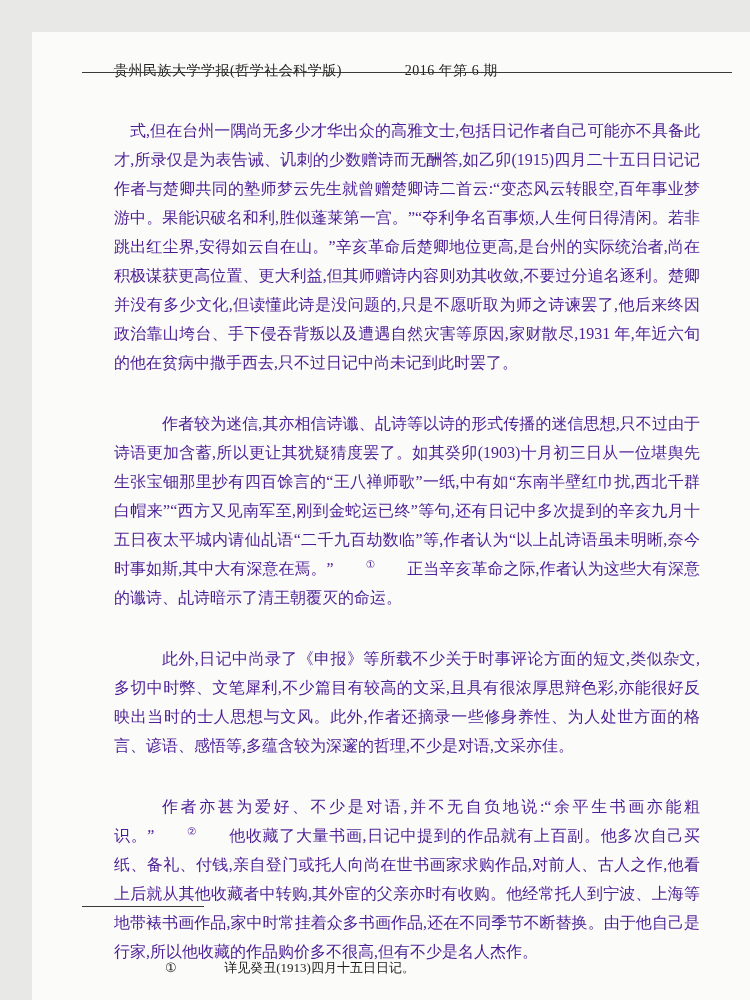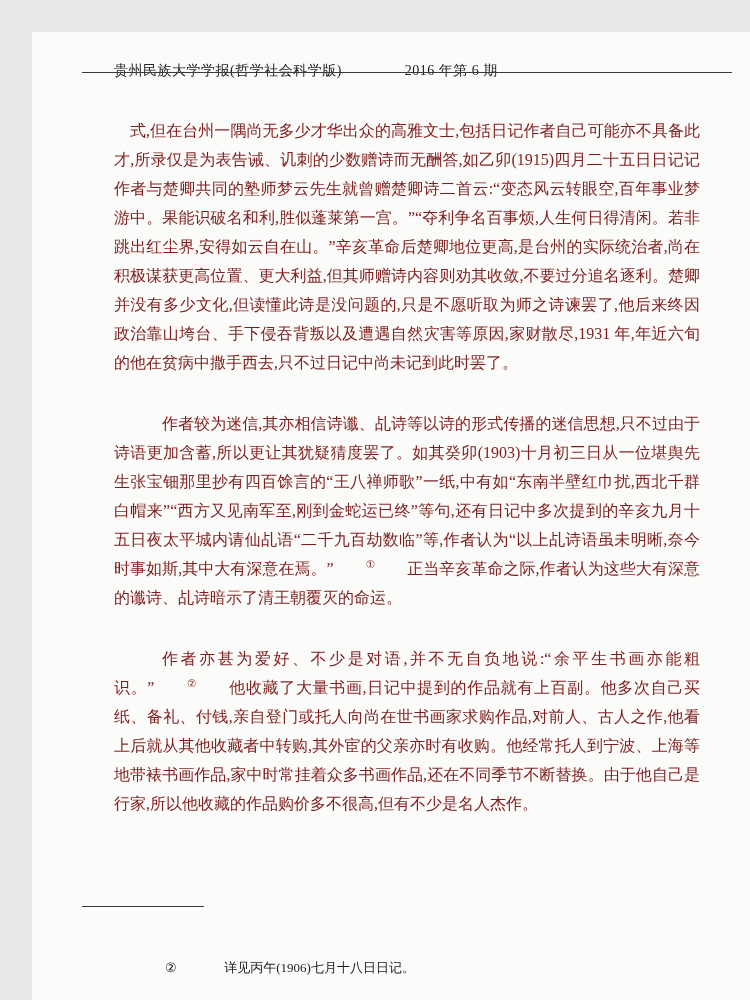--- a/index.html
+++ b/index.html
@@ -39,21 +39,21 @@
     top: 52px;
     left: 50px;
     width: 650px;
   }
   .para {
     font-size: 16px;
     line-height: 29px;
     text-align: justify;
     text-justify: inter-ideograph;
     text-indent: 2em;
-    color: #7f1d1d;
+    color: #4c1d95;
   }
   .para.no-indent { text-indent: 0; }
   .para sup {
     font-size: 10.5px;
     line-height: 0;
     vertical-align: super;
   }
   .footnote-rule {
     position: absolute;
     top: 874px;
@@ -96,31 +96,37 @@
   <div class="body-text">
 
     <p class="para no-indent">
       <span>式,但在台州一隅尚无多少才华出众的高雅文士,包括日记作者自己可能亦不具备此才,所录仅是为表告诫、讥刺的少数赠诗而无酬答,如乙卯(1915)四月二十五日日记记作者与楚卿共同的塾师梦云先生就曾赠楚卿诗二首云:“变态风云转眼空,百年事业梦游中。果能识破名和利,胜似蓬莱第一宫。”“夺利争名百事烦,人生何日得清闲。若非跳出红尘界,安得如云自在山。”辛亥革命后楚卿地位更高,是台州的实际统治者,尚在积极谋获更高位置、更大利益,但其师赠诗内容则劝其收敛,不要过分追名逐利。楚卿并没有多少文化,但读懂此诗是没问题的,只是不愿听取为师之诗谏罢了,他后来终因政治靠山垮台、手下侵吞背叛以及遭遇自然灾害等原因,家财散尽,1931 年,年近六旬的他在贫病中撒手西去,只不过日记中尚未记到此时罢了。</span>
     </p>
 
     <p class="para">
       <span>作者较为迷信,其亦相信诗谶、乩诗等以诗的形式传播的迷信思想,只不过由于诗语更加含蓄,所以更让其犹疑猜度罢了。如其癸卯(1903)十月初三日从一位堪舆先生张宝钿那里抄有四百馀言的“王八禅师歌”一纸,中有如“东南半壁红巾扰,西北千群白帽来”“西方又见南军至,刚到金蛇运已终”等句,还有日记中多次提到的辛亥九月十五日夜太平城内请仙乩语“二千九百劫数临”等,作者认为“以上乩诗语虽未明晰,奈今时事如斯,其中大有深意在焉。”</span><sup>①</sup><span>正当辛亥革命之际,作者认为这些大有深意的谶诗、乩诗暗示了清王朝覆灭的命运。</span>
     </p>
 
+    <p class="para">
+      <span>此外,日记中尚录了《申报》等所载不少关于时事评论方面的短文,类似杂文,多切中时弊、文笔犀利,不少篇目有较高的文采,且具有很浓厚思辩色彩,亦能很好反映出当时的士人思想与文风。此外,作者还摘录一些修身养性、为人处世方面的格言、谚语、感悟等,多蕴含较为深邃的哲理,不少是对语,文采亦佳。</span>
+    </p>
 
     <p class="para">
       <span>作者亦甚为爱好、不少是对语,并不无自负地说:“余平生书画亦能粗识。”</span><sup>②</sup><span>他收藏了大量书画,日记中提到的作品就有上百副。他多次自己买纸、备礼、付钱,亲自登门或托人向尚在世书画家求购作品,对前人、古人之作,他看上后就从其他收藏者中转购,其外宦的父亲亦时有收购。他经常托人到宁波、上海等地带裱书画作品,家中时常挂着众多书画作品,还在不同季节不断替换。由于他自己是行家,所以他收藏的作品购价多不很高,但有不少是名人杰作。</span>
     </p>
 
 
   </div>
 
   <div class="footnote-rule"></div>
 
   <div class="footnotes">
     <div class="footnote">
+      <span class="fn-marker">①</span><span>详见癸丑(1913)四月十五日日记。</span>
+    </div>
+    <div class="footnote">
       <span class="fn-marker">②</span><span>详见丙午(1906)七月十八日日记。</span>
     </div>
   </div>
 
   <div class="page-number">• 42 •</div>
 
 </div>
 
 </body></html>

